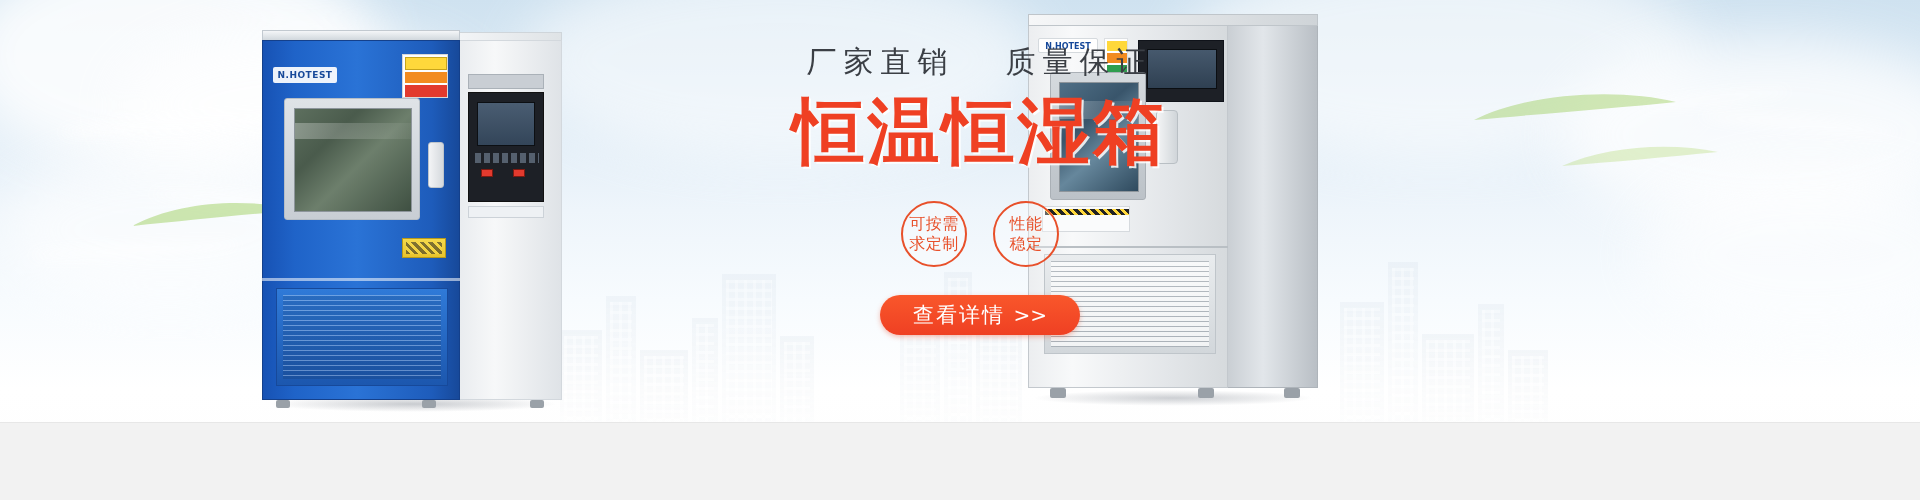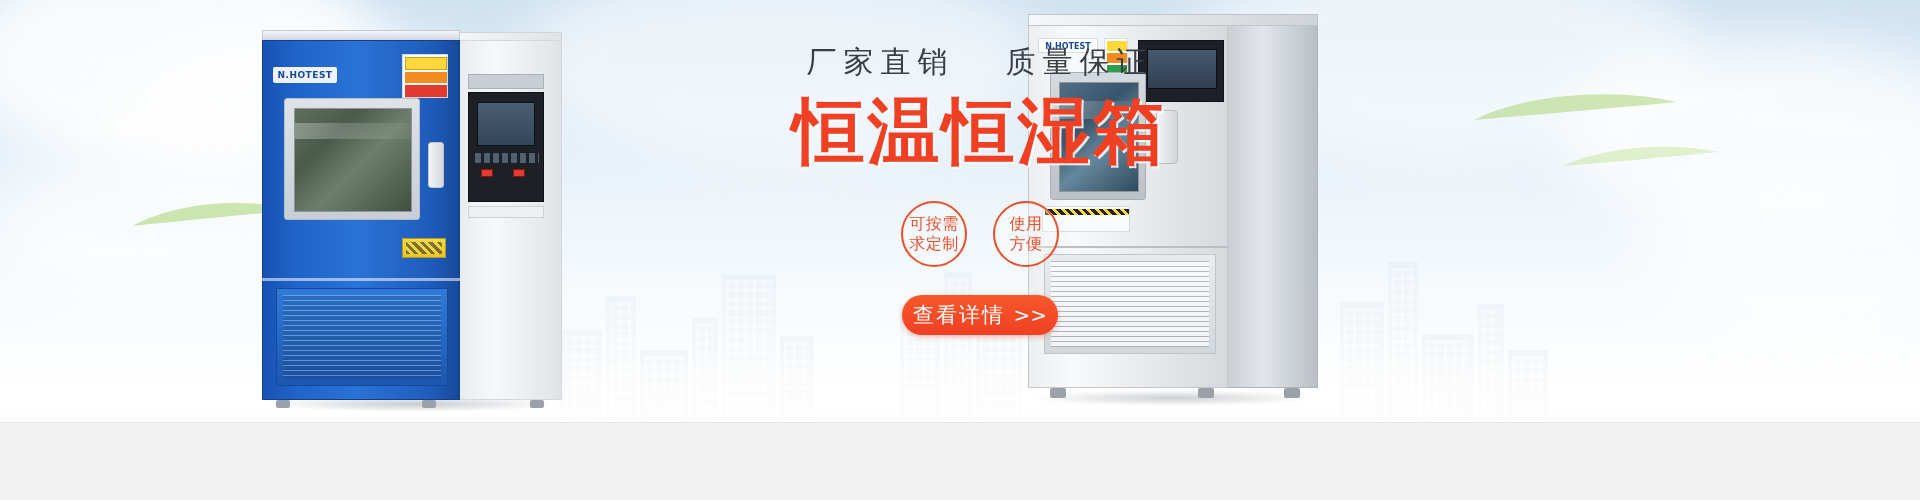--- a/index.html
+++ b/index.html
@@ -78,21 +78,21 @@
   .circles{margin-top:30px;display:flex;justify-content:center;gap:26px;}
   .circ{
     width:66px;height:66px;border:2px solid #e8502a;border-radius:50%;
     display:flex;flex-direction:column;align-items:center;justify-content:center;
     color:#e8502a;font-size:16px;line-height:1.22;letter-spacing:.5px;
     background:rgba(255,255,255,.30);
   }
 
   
   .cta{
-    margin:28px auto 0;width:156px;height:40px;line-height:40px;text-align:center;
+    margin:28px auto 0;width:200px;height:40px;line-height:40px;text-align:center;
     border-radius:20px;color:#fff;font-size:21px;letter-spacing:2px;
     background:linear-gradient(to bottom,#f9572b,#ef4023);
     box-shadow:0 2px 5px rgba(230,70,35,.35);cursor:pointer;white-space:nowrap;
   }
   .cta .arrows{font-family:"DejaVu Sans",sans-serif;font-size:20px;letter-spacing:0;}
 
   
   .prodL{position:absolute;left:262px;top:26px;width:300px;height:378px;z-index:30;}
   .L-shadow{position:absolute;left:6px;bottom:-8px;width:290px;height:16px;background:radial-gradient(ellipse at center,rgba(60,70,85,.28),rgba(60,70,85,0) 70%);}
   
@@ -289,22 +289,22 @@
 
     <div class="headline">恒温恒湿箱</div>
 
 
     <div class="circles">
       <div class="circ">
         <span>可按需</span>
         <span>求定制</span>
       </div>
       <div class="circ">
-        <span>使用</span>
-        <span>方便</span>
+        <span>性能</span>
+        <span>稳定</span>
       </div>
     </div>
 
     <div class="cta">
       <span>查看详情</span>
       <span class="arrows">&gt;&gt;</span>
     </div>
 
   </div>
 

